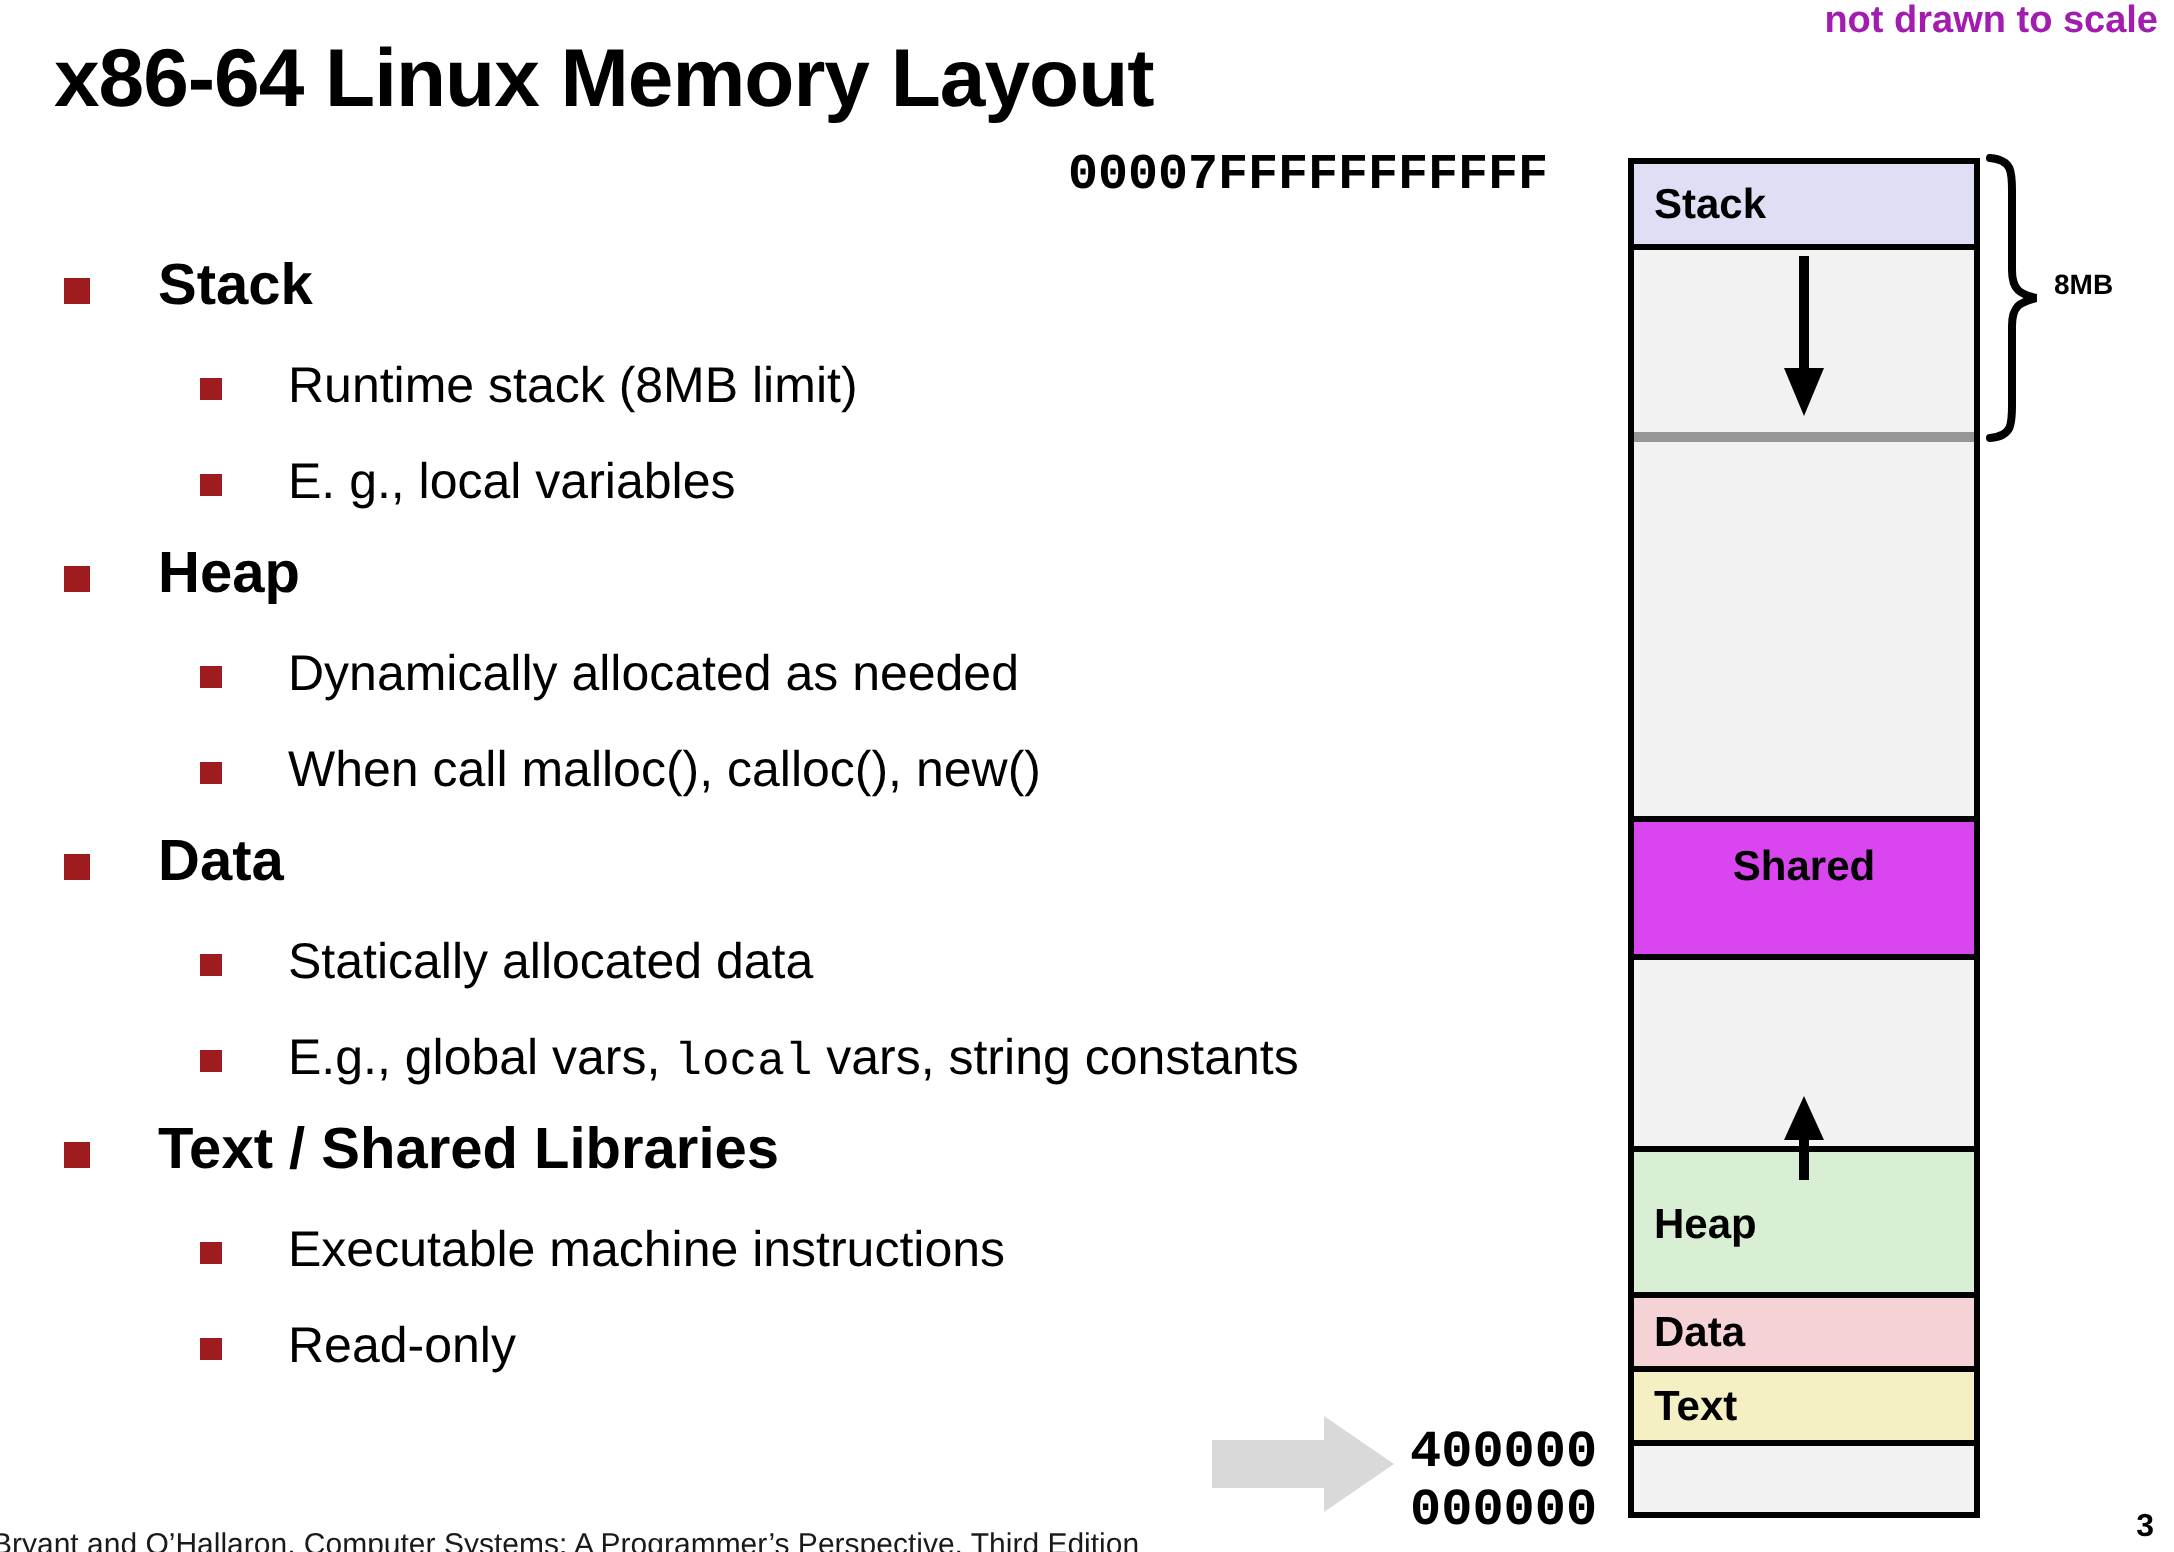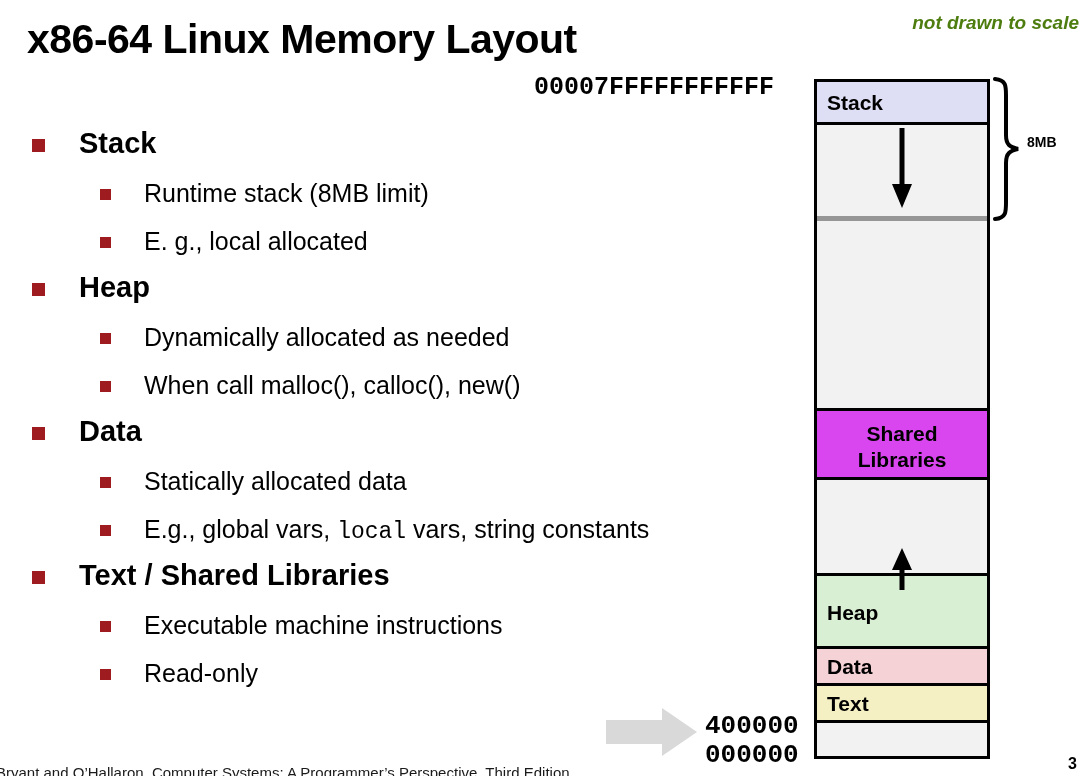--- a/index.html
+++ b/index.html
@@ -15,23 +15,23 @@
 
   
   .title{
     position:absolute;left:27px;top:16px;
     font-size:41px;font-weight:bold;
     letter-spacing:-0.5px;
     white-space:nowrap;
     font-family:"Liberation Sans",sans-serif;
   }
   .nds{
-    position:absolute;right:8px;top:12px;
-    font-size:19px;font-style:italic;font-weight:bold;
-    color:#4d7c0f;
+    position:absolute;right:8px;top:0px;
+    font-size:19px;font-weight:bold;
+    color:#a21caf;
     white-space:nowrap;
   }
 
   
   .bullets{position:absolute;left:22px;top:122px;width:775px;}
   .l1{position:relative;margin:0 0 4px 0;height:44px;}
   .l1 .sq{
     position:absolute;left:10px;top:17px;
     width:13px;height:13px;background:#9e1b20;
   }
@@ -151,21 +151,21 @@
     <div class="l1">
       <span class="sq"></span>
       <span class="txt">Stack</span>
     </div>
     <div class="l2">
       <span class="sq"></span>
       <span class="txt">Runtime stack (8MB limit)</span>
     </div>
     <div class="l2">
       <span class="sq"></span>
-      <span class="txt">E. g., local allocated</span>
+      <span class="txt">E. g., local variables</span>
     </div>
 
     <div class="l1">
       <span class="sq"></span>
       <span class="txt">Heap</span>
     </div>
     <div class="l2">
       <span class="sq"></span>
       <span class="txt">Dynamically allocated as needed</span>
     </div>
@@ -219,21 +219,20 @@
     </div>
 
     <div class="seg" id="seg-gap1"></div>
 
     <div class="grayline"></div>
 
     <div class="seg" id="seg-gap2"></div>
 
     <div class="seg filled" id="seg-shlib">
       <span class="lbl ctr">Shared</span>
-      <span class="lbl ctr" style="top:36px">Libraries</span>
     </div>
 
     <div class="seg" id="seg-gap3"></div>
 
     <div class="seg filled" id="seg-heap">
       <span class="lbl">Heap</span>
     </div>
 
     <div class="seg" id="seg-data" style="border-bottom:3px solid #000">
       <span class="lbl">Data</span>

